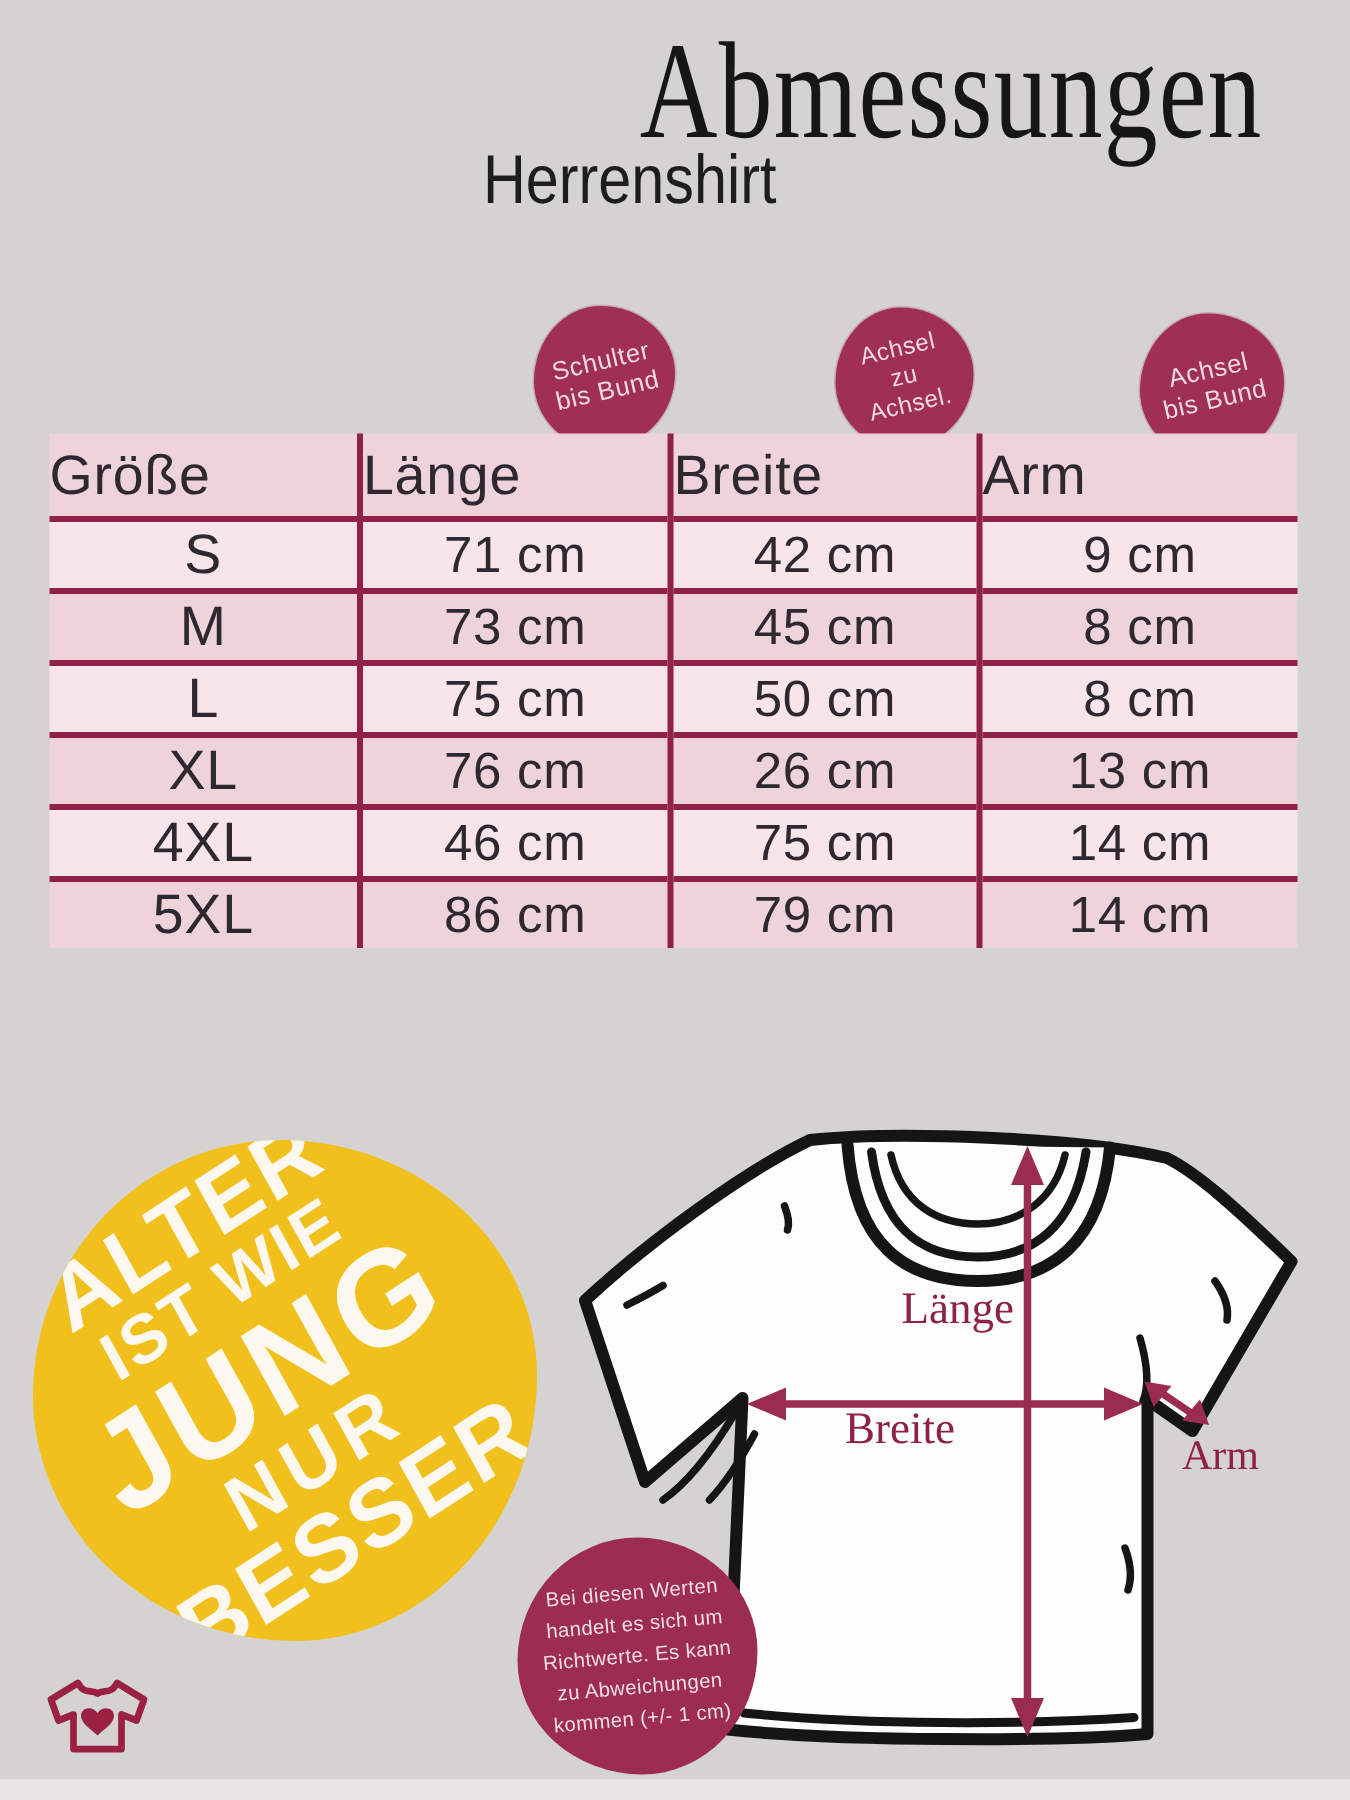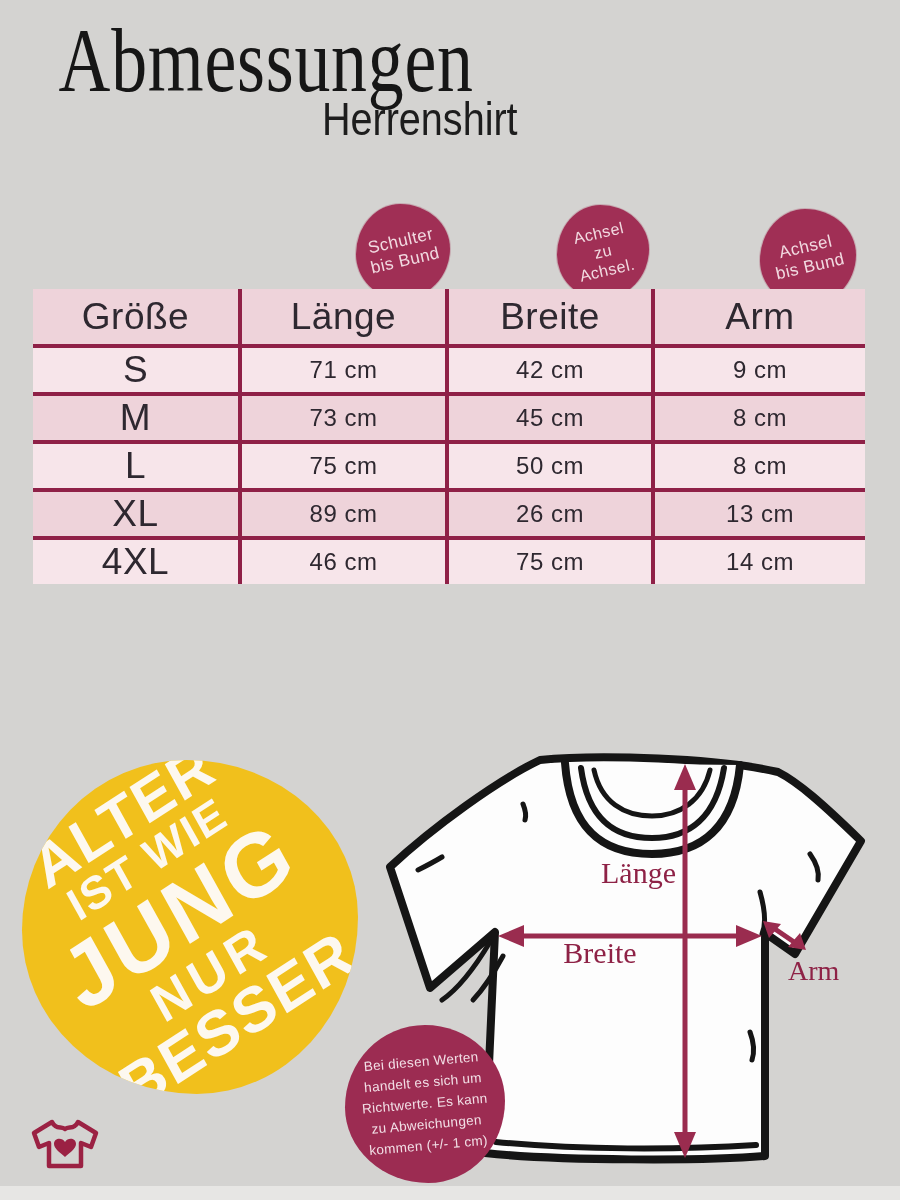--- a/index.html
+++ b/index.html
@@ -1,21 +1,21 @@
 <!DOCTYPE html>
 <html><head>
 <meta charset="utf-8">
 <style>
   html,body{margin:0;padding:0;}
   .canvas{
     position:relative;width:900px;height:1200px;overflow:hidden;
     background:#d4d3d1;font-family:"Liberation Sans",sans-serif;
   }
   
-  .title-wrap{position:absolute;top:14px;left:0;width:900px;text-align:left;}
+  .title-wrap{position:absolute;top:14px;left:0;width:900px;text-align:right;}
   .title{
     display:inline-block;font-family:"Liberation Serif",serif;
     font-size:92px;line-height:1;color:#161616;letter-spacing:1px;
     transform:scaleX(0.78);transform-origin:center;
   }
   .subtitle-wrap{position:absolute;top:96px;left:0;width:840px;text-align:center;}
   .subtitle{
     display:inline-block;font-family:"Liberation Sans",sans-serif;font-weight:300;
     font-size:46px;line-height:1;color:#1d1d1d;transform:scaleX(0.86);transform-origin:center;
   }
@@ -33,24 +33,24 @@
   .badge2 .badge-inner{font-size:16px;}
   
   .size-table-wrap{position:absolute;left:33px;top:289px;width:832px;}
   table.size{border-collapse:collapse;table-layout:fixed;width:832px;color:#2e2830;}
   table.size col:nth-child(1){width:207px;}
   table.size col:nth-child(2){width:207px;}
   table.size col:nth-child(3){width:206px;}
   table.size col:nth-child(4){width:212px;}
   table.size th{
     height:55px;font-weight:400;font-size:37px;letter-spacing:.5px;
-    background:#eed3da;padding:0;text-align:center;vertical-align:middle;
+    background:#eed3da;padding:0;text-align:left;vertical-align:middle;
   }
   table.size td{
-    height:44px;font-weight:300;font-size:24px;letter-spacing:.5px;
+    height:44px;font-weight:300;font-size:34px;letter-spacing:.5px;
     padding:0;text-align:center;vertical-align:middle;
   }
   table.size td:first-child{font-size:37px;}
   table.size tbody td{border-top:4px solid #8f2047;}
   table.size th + th, table.size td + td{border-left:4px solid #8f2047;}
   table.size tbody tr:nth-child(odd) td{background:#f7e5ea;}
   table.size tbody tr:nth-child(even) td{background:#eed3da;}
   
   .yellow-stamp{
     position:absolute;left:22px;top:760px;width:336px;height:334px;
@@ -154,28 +154,34 @@
           <td>8 cm</td>
         </tr>
         <tr>
           <td>L</td>
           <td>75 cm</td>
           <td>50 cm</td>
           <td>8 cm</td>
         </tr>
         <tr>
           <td>XL</td>
-          <td>89 cm</td>
+          <td>76 cm</td>
           <td>26 cm</td>
           <td>13 cm</td>
         </tr>
         <tr>
           <td>4XL</td>
           <td>46 cm</td>
           <td>75 cm</td>
+          <td>14 cm</td>
+        </tr>
+        <tr>
+          <td>5XL</td>
+          <td>86 cm</td>
+          <td>79 cm</td>
           <td>14 cm</td>
         </tr>
       </tbody>
     </table>
   </div>
 
   <div class="yellow-stamp">
     <div class="yellow-stamp-inner">
       <div class="st-l1">ALTER</div>
       <div class="st-l2">IST WIE</div>

